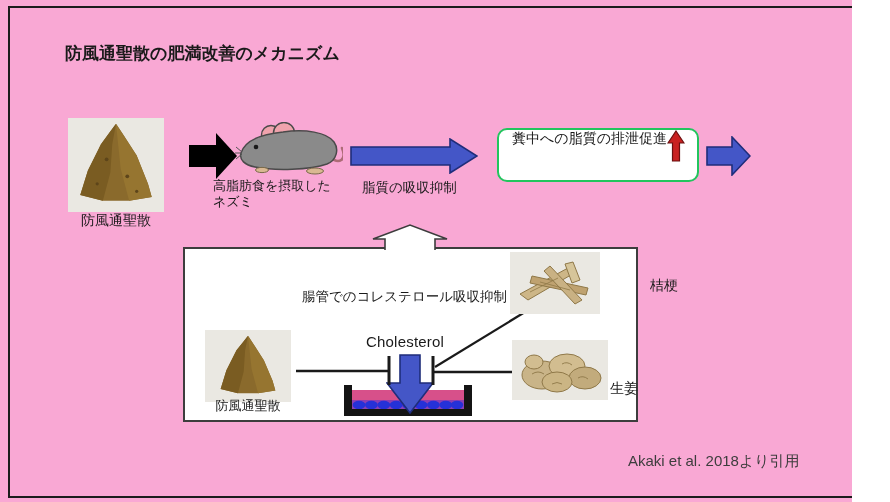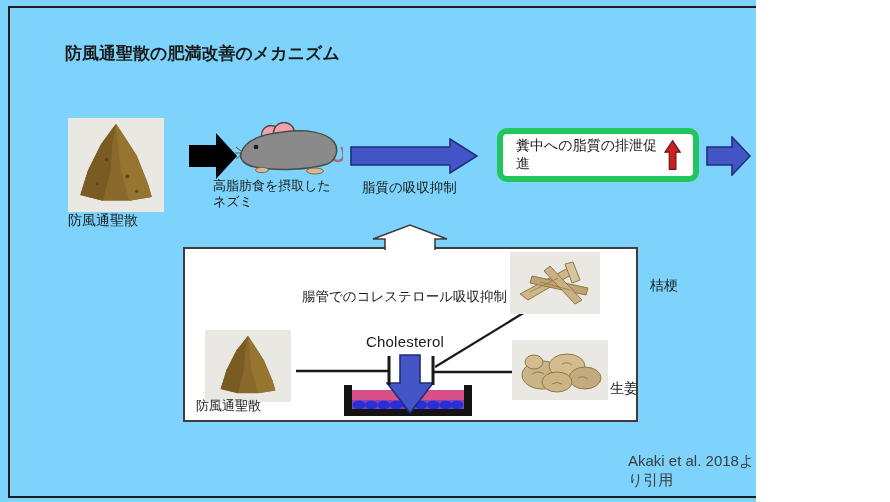--- a/index.html
+++ b/index.html
@@ -1,30 +1,30 @@
 <!DOCTYPE html>
 <html><head>
 <meta charset="utf-8">
 <style>
   html,body{margin:0;padding:0;background:#fff;}
   .canvas{
-    position:relative;width:756px;height:502px;background:#7dd3fc;overflow:hidden;
+    position:relative;width:852px;height:502px;background:#f9a8d4;overflow:hidden;
     font-family:"Liberation Sans","DejaVu Sans",sans-serif;color:#1a1a1a;
   }
   .frame{position:absolute;left:8px;top:6px;width:868px;height:488px;border:2px solid #1c1c1c;}
   .title{position:absolute;left:65px;top:42px;font-size:17px;font-weight:bold;margin:0;}
   .photo{position:absolute;background:#eae8e2;}
   .photo svg{display:block;}
   .lbl{position:absolute;font-size:14px;line-height:17px;white-space:nowrap;}
-  .center{font-family:Liberation Serif, serif;}
+  .center{text-align:center;font-family:Liberation Serif, serif;}
   .abs{position:absolute;}
   .rounded-box{
     position:absolute;left:497px;top:128px;width:202px;height:54px;
-    border:6px solid #22c55e;border-radius:10px;box-sizing:border-box;background:#fff;
-    display:flex;align-items:center;justify-content:space-between;
+    border:2px solid #22c55e;border-radius:10px;box-sizing:border-box;background:#fff;
+    display:flex;align-items:flex-start;justify-content:space-between;
     padding:0 12px 0 13px;font-size:14px;
   }
   .result-box{
     position:absolute;left:757px;top:133px;width:67px;height:45px;
     border:1.5px solid #4d4d4d;box-sizing:border-box;background:#fff;
     display:flex;align-items:center;justify-content:center;font-size:14px;
   }
   .detail-box{position:absolute;left:183px;top:247px;width:455px;height:175px;
     border:2px solid #3d3d3d;box-sizing:border-box;background:#fff;}
   .caption{position:absolute;left:302px;top:288px;font-size:13.5px;}

